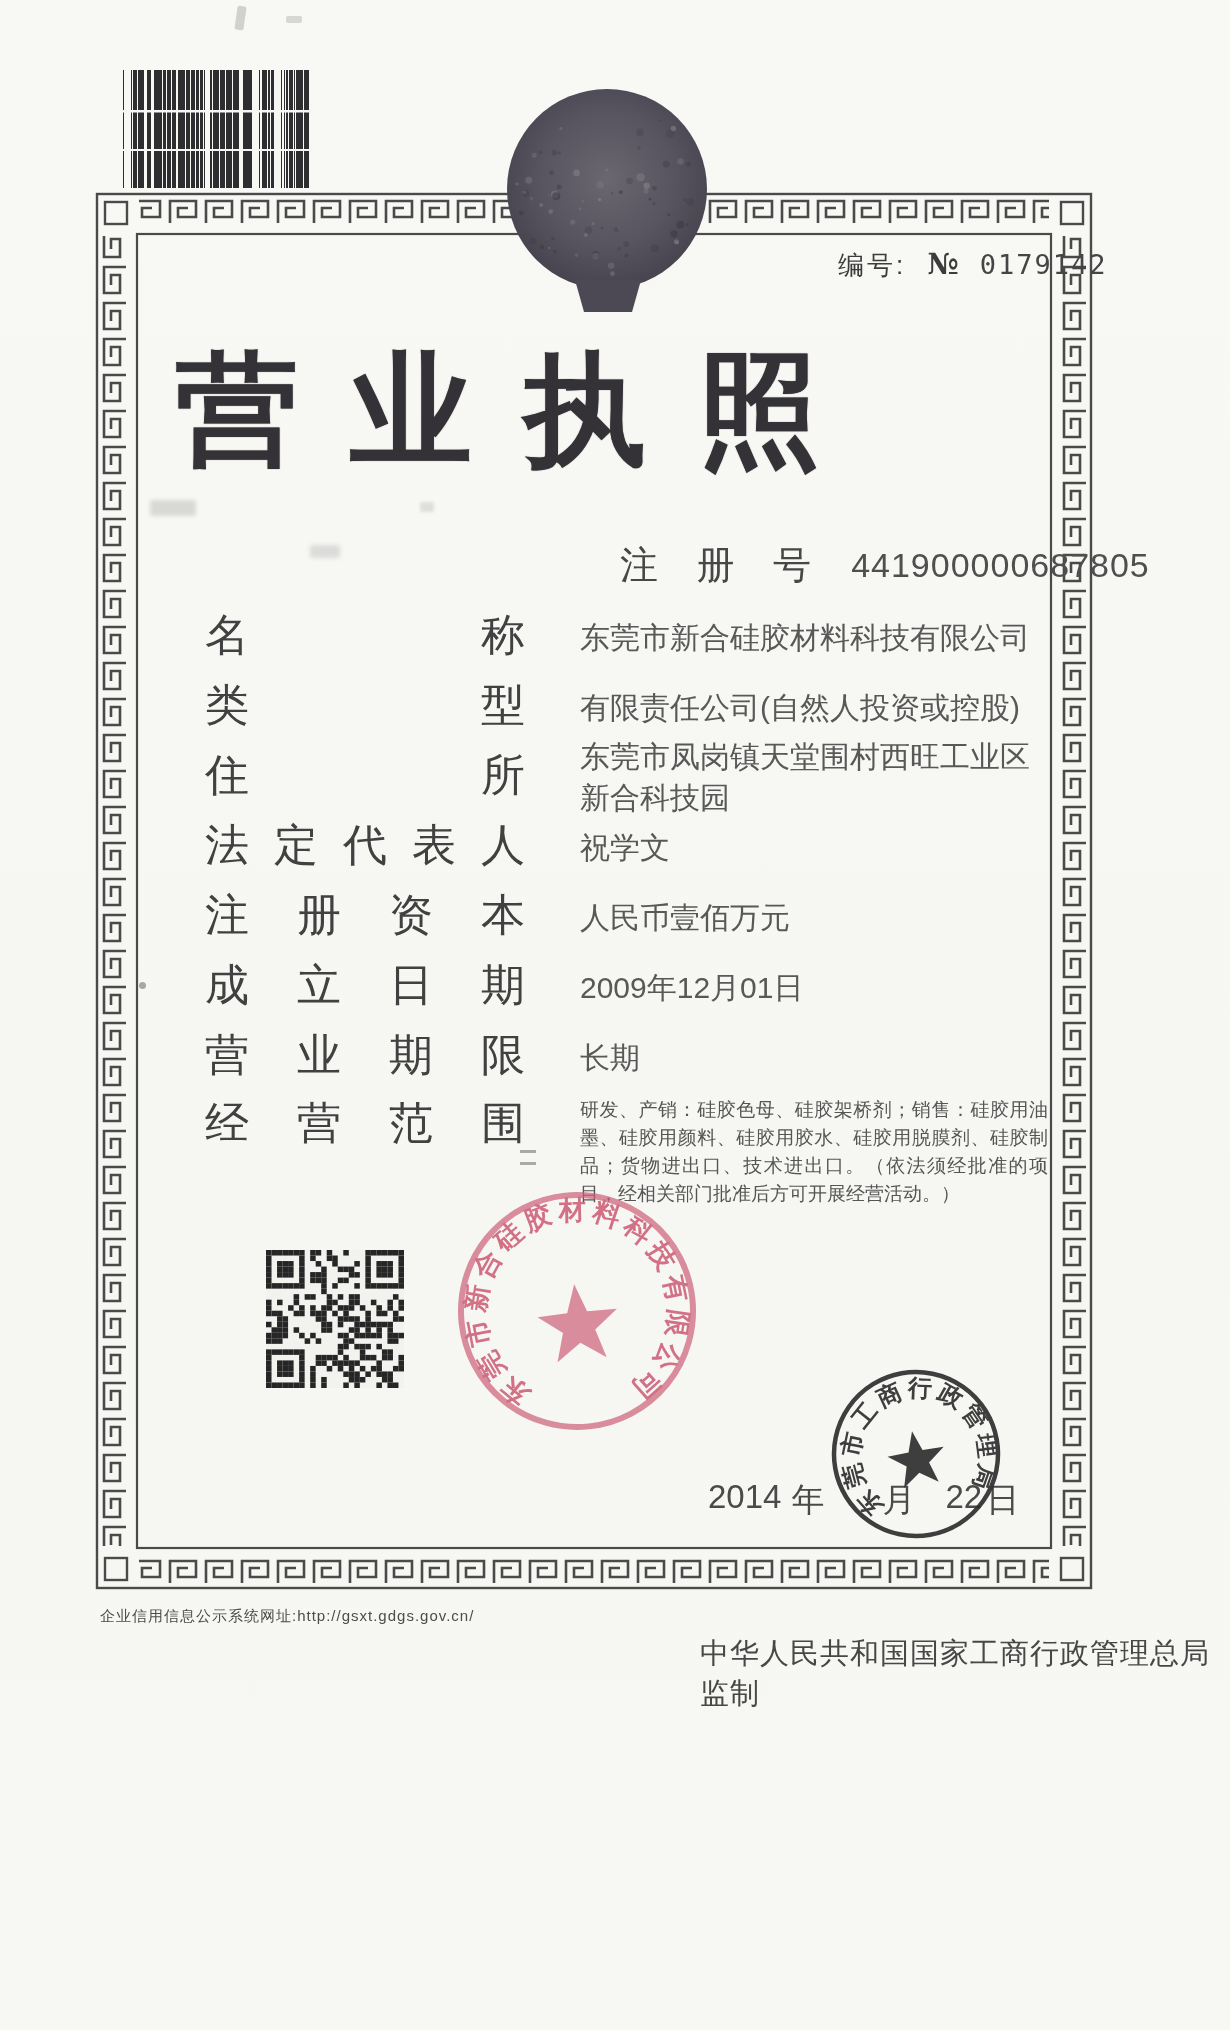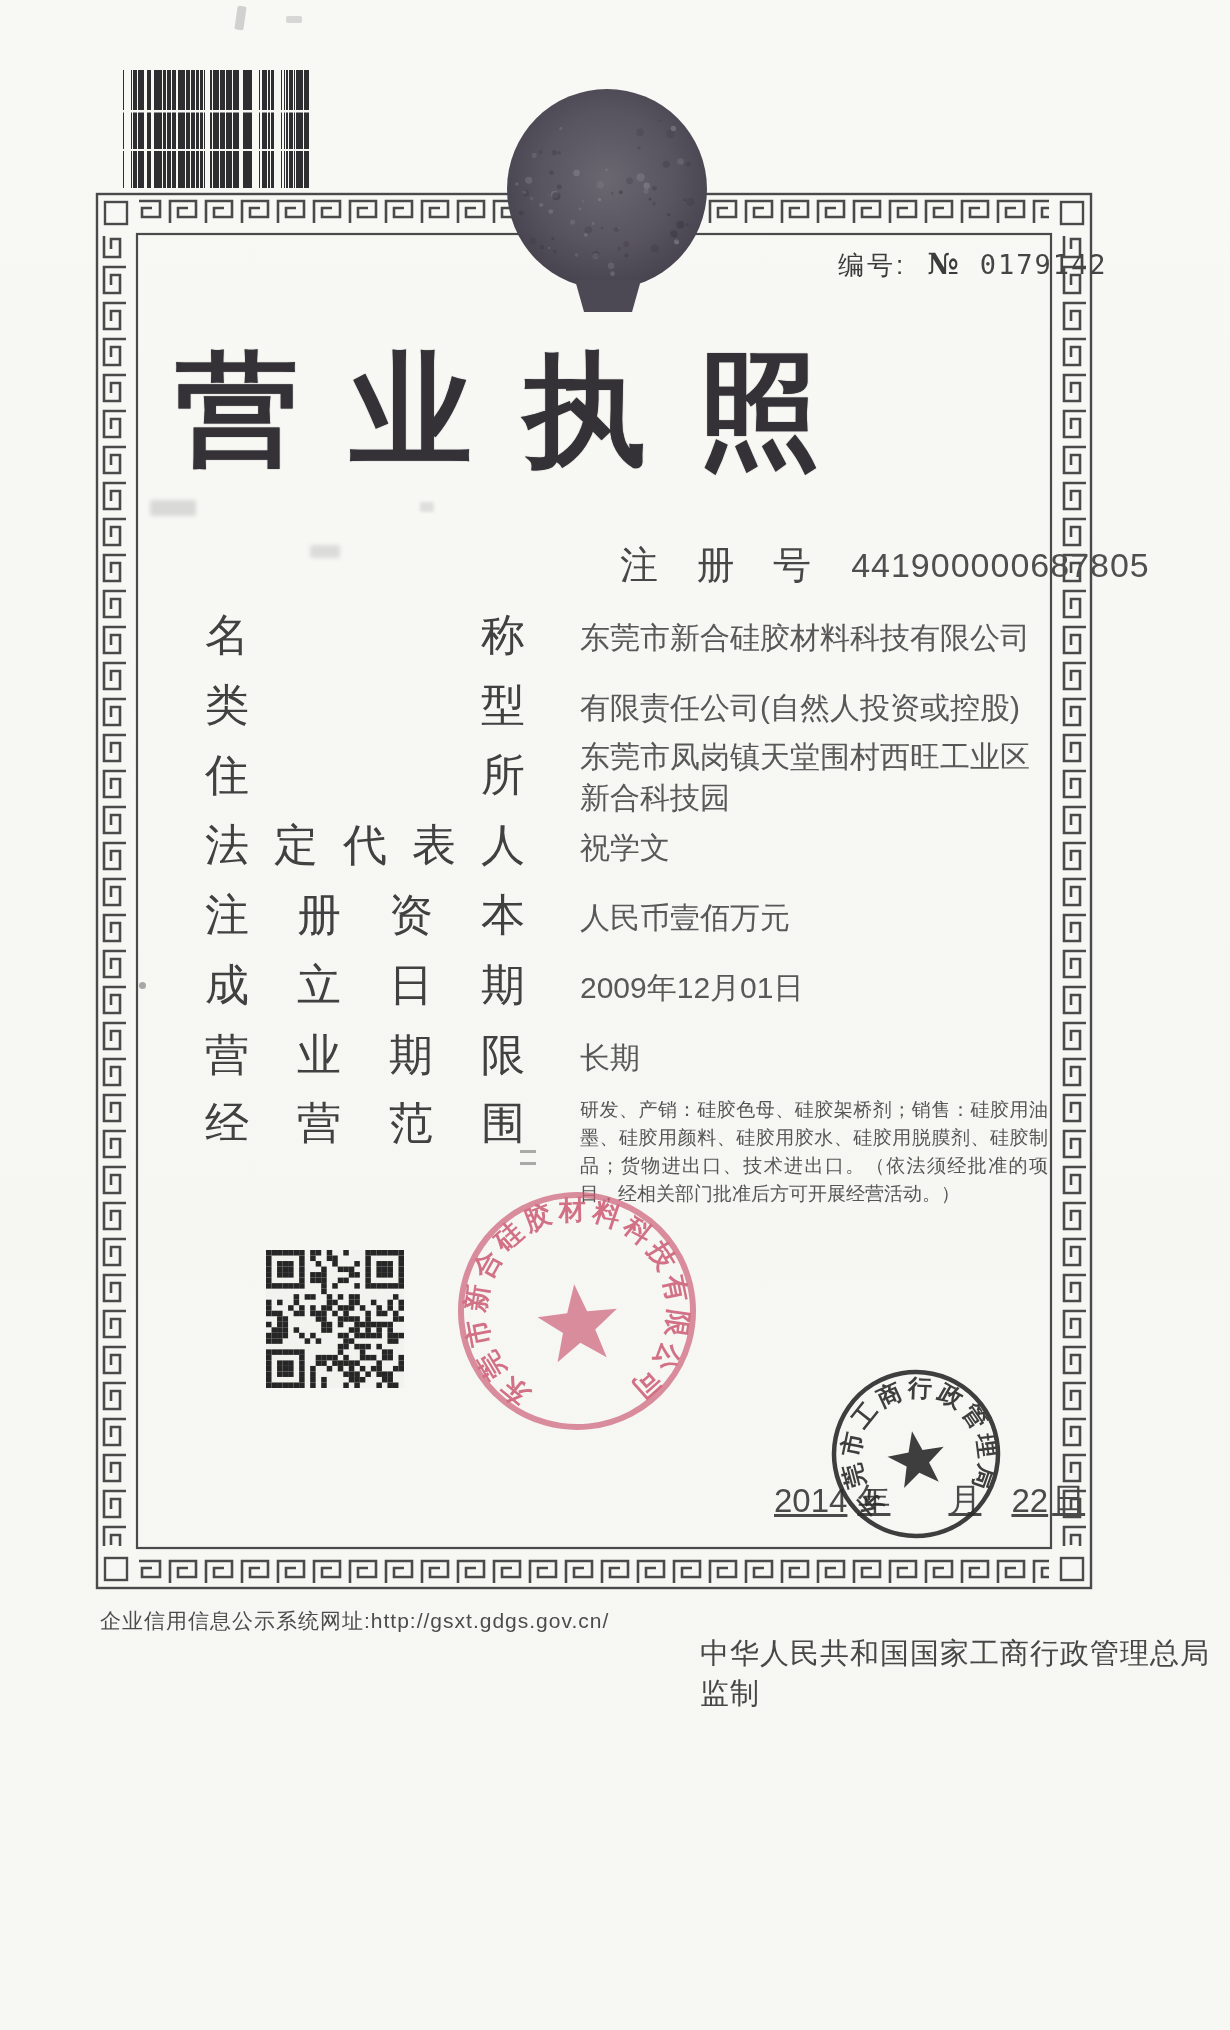--- a/index.html
+++ b/index.html
@@ -40,28 +40,28 @@
 
   
   .qr{position:absolute;left:266px;top:1250px;width:138px;height:138px;z-index:1;}
 
   
   .seal-company{position:absolute;left:452px;top:1186px;width:250px;height:250px;z-index:4;opacity:.85;}
   .seal-authority{position:absolute;left:828px;top:1366px;width:176px;height:176px;z-index:4;opacity:.9;}
 
   
   .registrar{position:absolute;left:618px;top:1424px;font-size:38px;letter-spacing:15px;color:#444;z-index:1;}
-  .dateline{position:absolute;left:774px;top:1478px;display:flex;align-items:center;font-size:33px;color:#4a4a4a;z-index:1;text-decoration:underline;}
+  .dateline{position:absolute;left:708px;top:1478px;display:flex;align-items:flex-start;font-size:33px;color:#4a4a4a;z-index:1;}
   .dateline .y{margin-right:10px;}
   .dateline .yu{margin-right:58px;}
   .dateline .mu{margin-right:22px;}
   .dateline .d{margin-right:4px;margin-left:8px;}
 
   
-  .footer-left{position:absolute;left:100px;top:1607px;font-size:21px;color:#4c4c4c;letter-spacing:1px;}
+  .footer-left{position:absolute;left:100px;top:1607px;font-size:15px;color:#4c4c4c;letter-spacing:1px;}
   .footer-right{position:absolute;left:700px;top:1610px;font-size:29px;color:#474747;letter-spacing:1px;margin-top:24px;}
 
   
   .artifact{position:absolute;background:#8a8a8a;opacity:.35;border-radius:2px;}
   .a-top1{left:236px;top:6px;width:9px;height:24px;transform:rotate(8deg);}
   .a-top2{left:286px;top:16px;width:16px;height:7px;opacity:.3;}
   .a-sm1{left:150px;top:500px;width:46px;height:16px;filter:blur(2px);opacity:.28;}
   .a-sm2{left:310px;top:545px;width:30px;height:13px;filter:blur(2px);opacity:.25;}
   .a-sm3{left:420px;top:502px;width:14px;height:10px;filter:blur(1.5px);opacity:.22;}
   .a-dot{left:139px;top:982px;width:7px;height:7px;border-radius:50%;opacity:.55;background:#666;}

